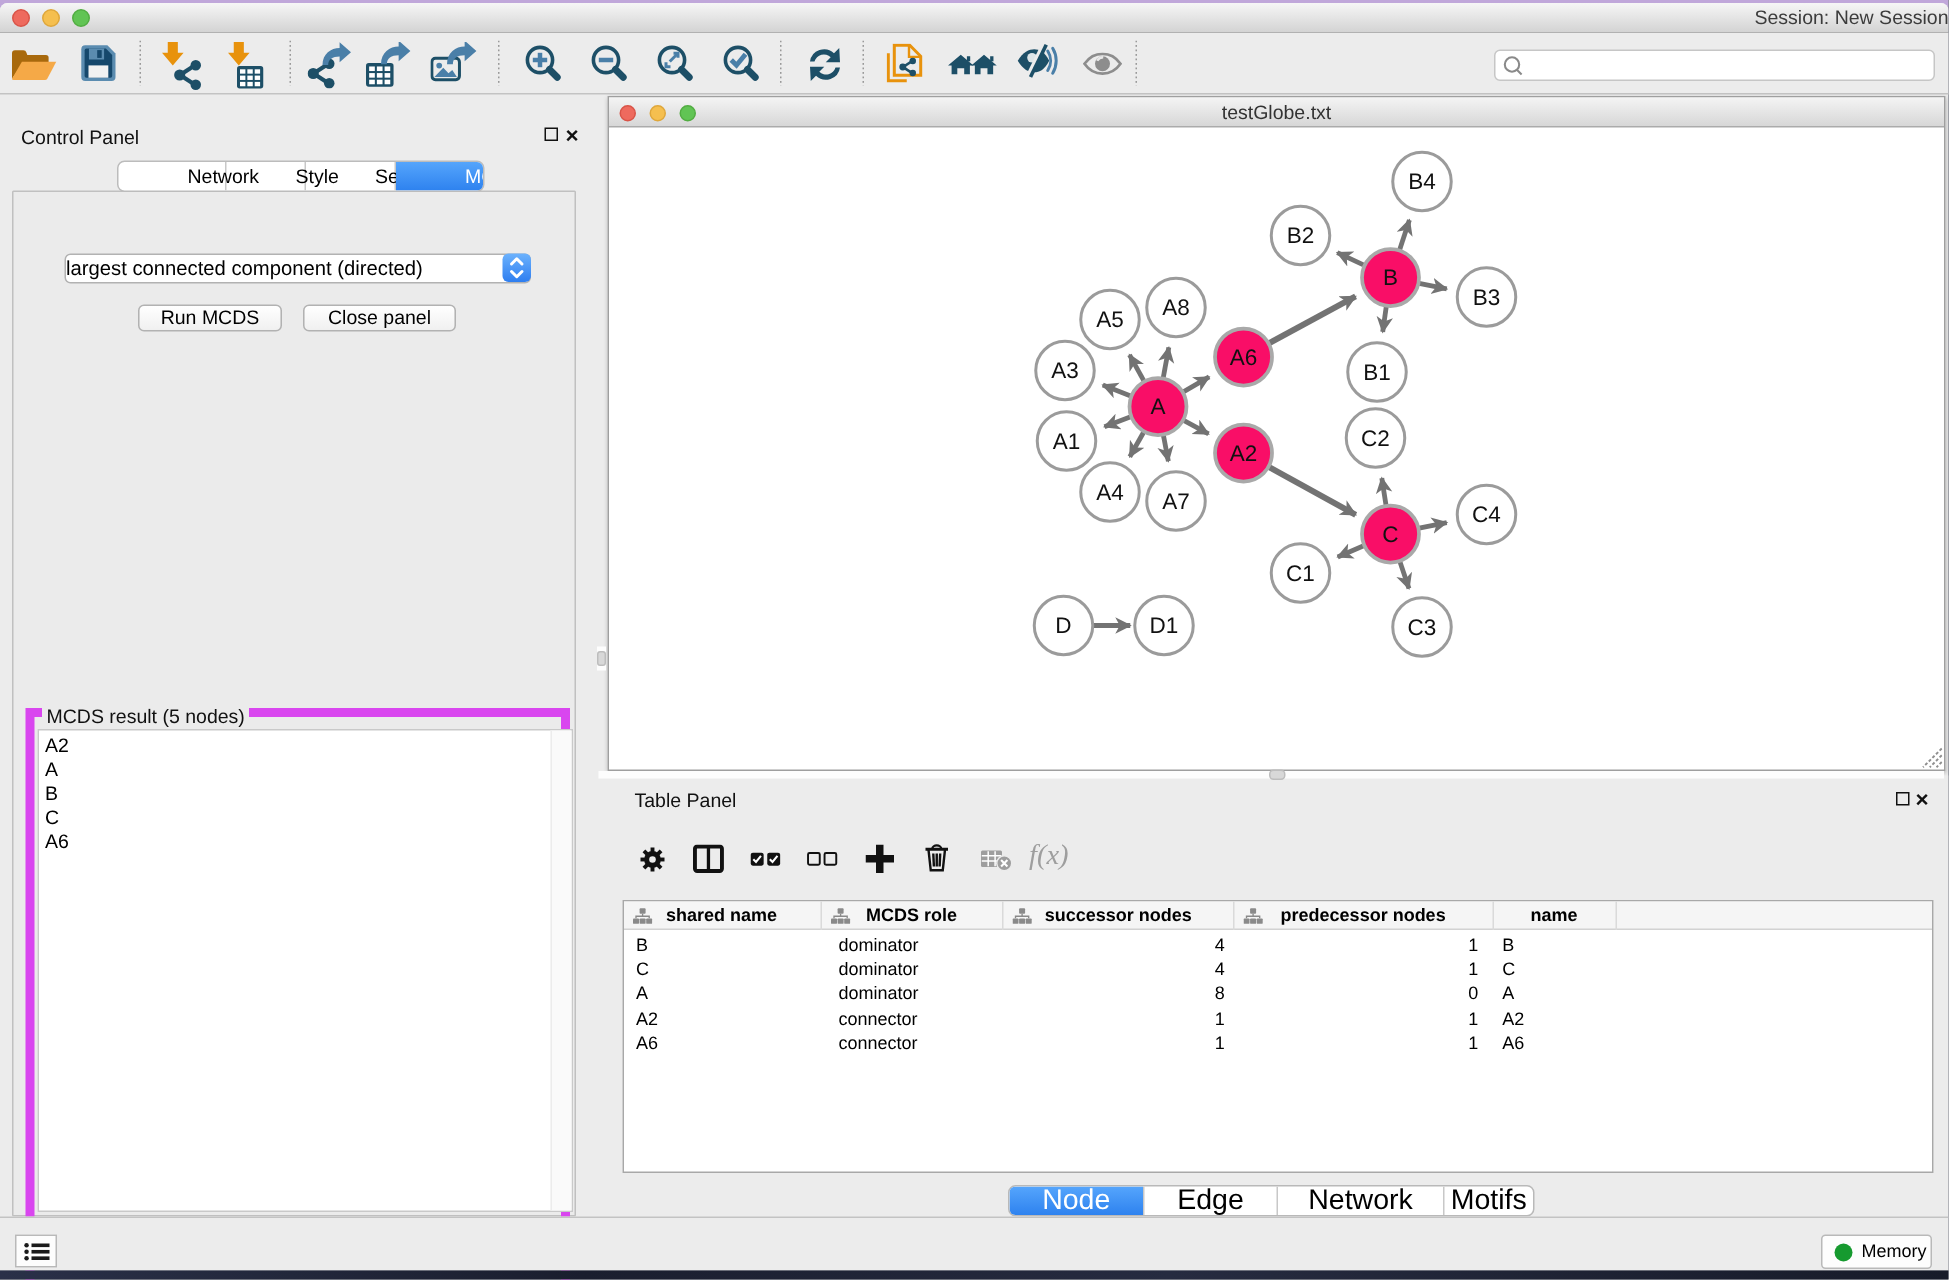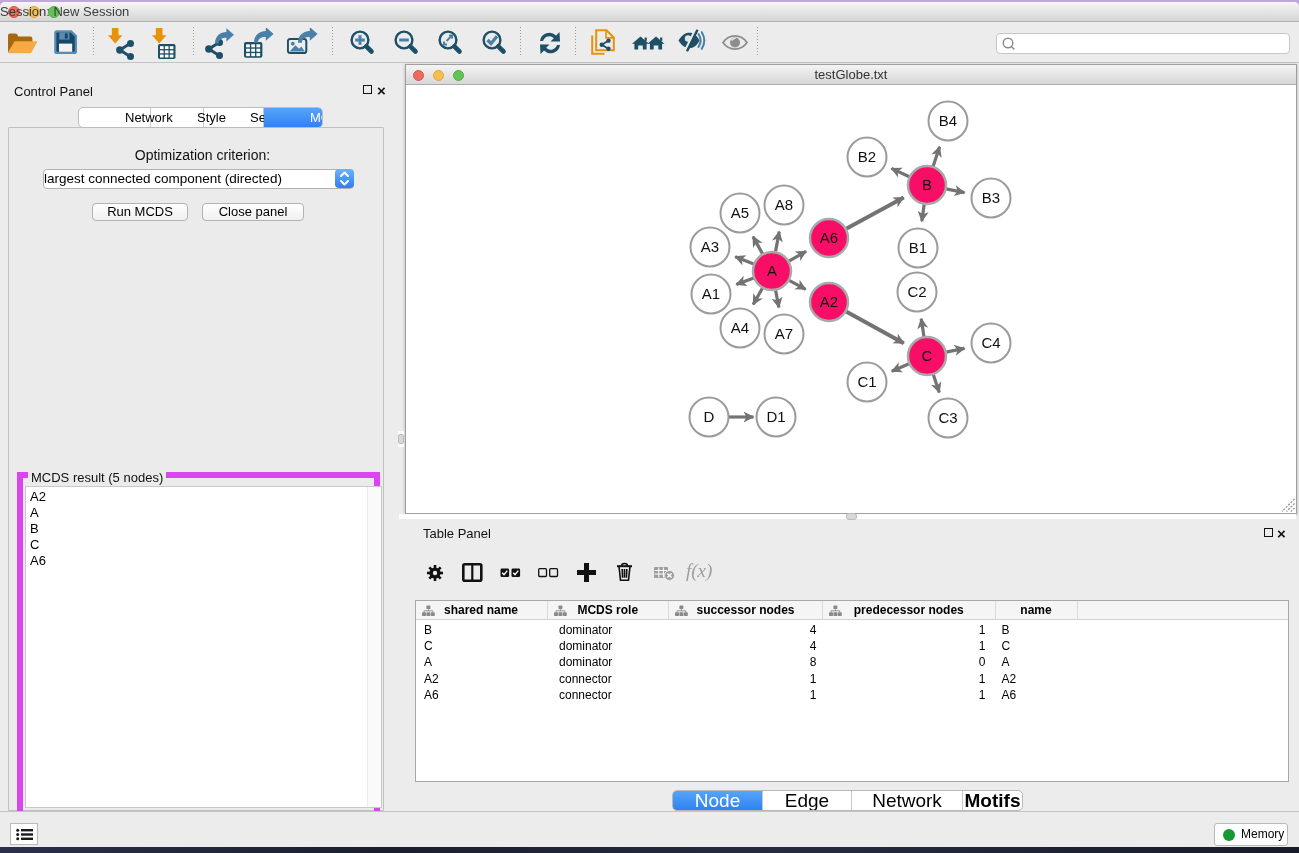--- a/index.html
+++ b/index.html
@@ -10,21 +10,21 @@
   background:linear-gradient(90deg,#2a3048,#1a1e2e 30%,#262b40 60%,#171b29); }
 #win { position:absolute; left:0; top:2px; width:1299px; height:845px; background:#ececec;
   border-radius:5px 5px 0 0; }
 #titlebar { position:absolute; left:0; top:0; width:1299px; height:20px;
   background:linear-gradient(#f6f6f6,#d4d4d4); border-bottom:1px solid #b1b1b1;
   border-radius:5px 5px 0 0; }
 .tl { position:absolute; top:3.5px; width:12px; height:12px; border-radius:50%; }
 #titlebar .t1 { left:8px;  background:#ee6a5e; border:0.5px solid #d95448; }
 #titlebar .t2 { left:28px; background:#f5bf4f; border:0.5px solid #dfa73b; }
 #titlebar .t3 { left:48px; background:#61c454; border:0.5px solid #52ad42; }
-#wintitle { position:absolute; top:0; left:0; width:100%; height:20px; text-align:left;
+#wintitle { position:absolute; top:0; left:0; width:100%; height:20px; text-align:right;
   font-size:13px; color:#3c3c3c; line-height:19px; }
 #toolbar { position:absolute; left:0; top:20px; width:1299px; height:41px; background:#ececec;
   border-bottom:1px solid #c3c3c3; }
 .sep { position:absolute; top:5px; height:30px; width:1px;
   background-image:linear-gradient(#999 34%, rgba(0,0,0,0) 0%);
   background-size:1px 3px; }
 .ticon { position:absolute; top:4px; }
 #searchbox { position:absolute; left:996px; top:11px; width:294px; height:21px; background:#fff;
   border:1px solid #c6c6c6; border-radius:4px; }
 
@@ -74,21 +74,21 @@
   border:1px solid #a8a8a8; }
 #thead { position:absolute; left:0; top:0; width:872px; height:19px; background:#f5f5f5;
   border-bottom:1px solid #d2d2d2; font-size:12px; color:#000; }
 .hcell { position:absolute; top:0; height:19px; border-right:1px solid #dadada;font-weight:bold; }
 .hlab { position:absolute; top:0; width:100%; text-align:center; line-height:18px; }
 .trow { position:absolute; font-size:12px; color:#000; height:16px; line-height:16px; }
 #btabs { position:absolute; left:274px; top:273px; height:21px; display:flex;
   border:1px solid #b9b9b9; border-radius:5px; background:#fff; overflow:hidden; }
 #btabs div { font-size:19px; color:#000; line-height:19px; text-align:center;
   border-right:1px solid #c8c8c8; }
-#btabs div:last-child { border-right:none;font-weight:bold; }
+#btabs div:last-child { border-right:none; }
 #btabs .on { background:linear-gradient(#55a5fc,#2e82ef); color:#fff; }
 
 #statusbar { position:absolute; left:0; top:809px; width:1299px; height:36px; background:#ececec;
   border-top:1px solid #c3c3c3; }
 #sbtn { position:absolute; left:10px; top:11px; width:28px; height:22px; background:#fdfdfd;
   border:1px solid #b9b9b9; }
 #membtn { position:absolute; left:1214px; top:11px; width:74px; height:23px; background:#fdfdfd;
   border:1px solid #b9b9b9; border-radius:3px; font-size:12px; color:#000; line-height:21px; }
 #membtn .dot { position:absolute; left:8px; top:5px; width:12px; height:12px; border-radius:50%;
   background:#169a2f; }
@@ -276,21 +276,20 @@
     <span class="ptitle" style="position:absolute;left:14px;top:10px;">Control Panel</span>
     <div class="sqbtn" style="left:363px;top:11px;"></div>
     <span class="wbtn" style="left:377px;top:8px;font-size:13px;">×</span>
     <div id="tabpane"></div>
     <div id="tabs">
       <div style="width:72px;">Network</div>
       <div style="width:53px;">Style</div>
       <div style="width:60px;">Select</div>
       <div class="on" style="width:58px;">MCDS</div>
     </div>
-    <div id="optlabel">Optimization criterion:</div>
     <div id="dropdown">largest connected component (directed)
       <div id="stepper">
         <svg width="19" height="19">
           <path d="M6 7 L9.5 3.5 L13 7" stroke="#fff" stroke-width="2" fill="none" stroke-linecap="round" stroke-linejoin="round"></path>
           <path d="M6 12 L9.5 15.5 L13 12" stroke="#fff" stroke-width="2" fill="none" stroke-linecap="round" stroke-linejoin="round"></path>
         </svg>
       </div>
     </div>
     <div class="btn" style="left:92px;width:96px;">Run MCDS</div>
     <div class="btn" style="left:202px;width:102px;">Close panel</div>

